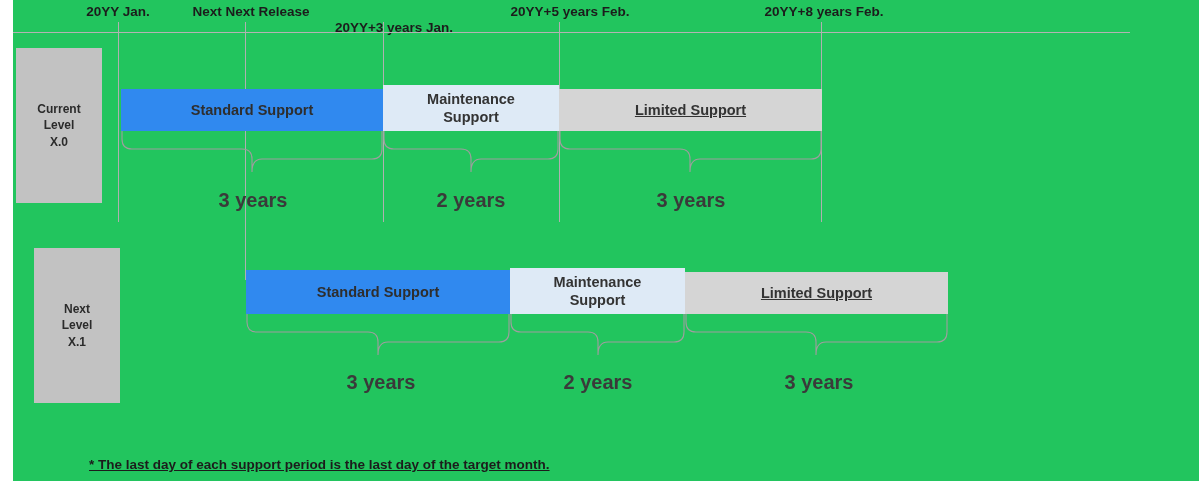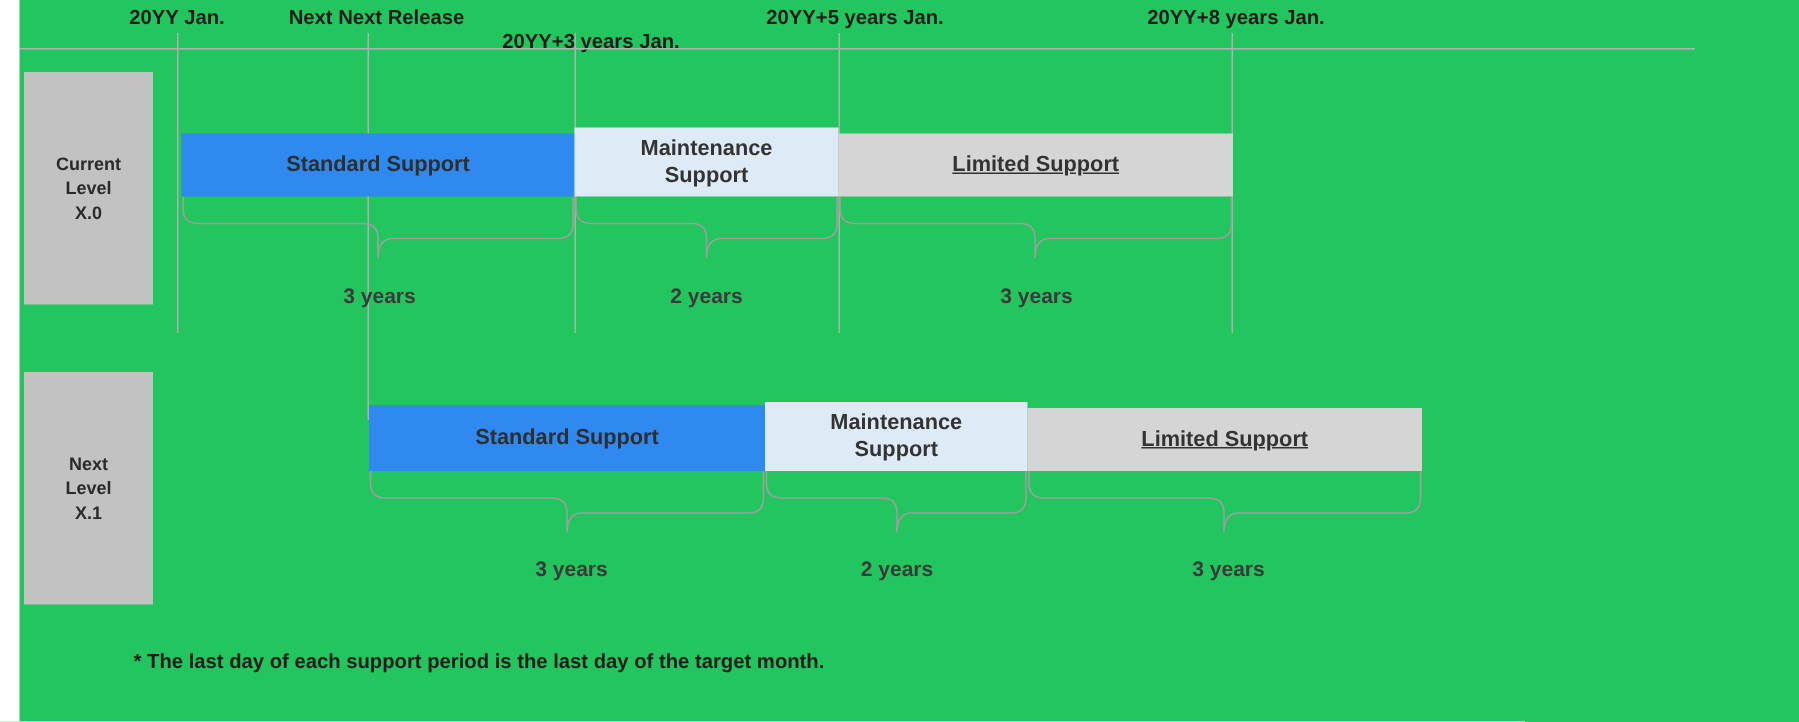--- a/index.html
+++ b/index.html
@@ -78,21 +78,21 @@
   .bar.maintenance{ background: #deeaf6; color: #333333; }
   .bar.limited    { background: #d5d5d5; color: #333333; text-decoration: underline; }
 
   
   .brace {
     position: absolute;
   }
   .brace svg { display: block; }
   .duration-label {
     position: absolute;
-    font-size: 14px;
+    font-size: 20px;
     font-weight: 700;
     color: #3a3a3a;
     white-space: nowrap;
     transform: translateX(-50%);
     line-height: 1;
   }
 
   
   .footnote {
     position: absolute;
@@ -104,22 +104,22 @@
   }
 </style>
 </head>
 <body>
 
 <div id="canvas">
 
   <div class="axis-label" style="left:105px; top:5px;">20YY Jan.</div>
   <div class="axis-label" style="left:238px; top:5px;">Next Next Release</div>
   <div class="axis-label" style="left:381px; top:21px;">20YY+3 years Jan.</div>
-  <div class="axis-label" style="left:557px; top:5px;">20YY+5 years Jan.</div>
-  <div class="axis-label" style="left:811px; top:5px;">20YY+8 years Jan.</div>
+  <div class="axis-label" style="left:557px; top:5px;">20YY+5 years Feb.</div>
+  <div class="axis-label" style="left:811px; top:5px;">20YY+8 years Feb.</div>
 
   <div class="h-rule" style="left:0px; top:32px; width:1117px;"></div>
 
   <div class="v-line" style="left:105px; top:22px; height:200px;"></div>
   <div class="v-line" style="left:232px; top:22px; height:258px;"></div>
   <div class="v-line" style="left:370px; top:22px; height:200px;"></div>
   <div class="v-line" style="left:546px; top:22px; height:200px;"></div>
   <div class="v-line" style="left:808px; top:22px; height:200px;"></div>
 
   <div class="row-label" style="left:3px; top:48px; width:86px; height:155px;">Current
@@ -147,21 +147,21 @@
     <svg width="263" height="42" viewBox="0 0 263 42">
       <path d="M1,0 L1,8 Q1,18 11,18 L121,18 Q131,18 131,28 L131,41
                Q131,28 141,28 L252,28 Q262,28 262,18 L262,8 L262,0" fill="none" stroke="#9e9e9e" stroke-width="1.1"></path>
     </svg>
   </div>
 
   <div class="duration-label" style="left:240px; top:190px;">3 years</div>
   <div class="duration-label" style="left:458px; top:190px;">2 years</div>
   <div class="duration-label" style="left:678px; top:190px;">3 years</div>
 
-  <div class="row-label" style="left:3px; top:248px; width:86px; height:155px;">Next
+  <div class="row-label" style="left:21px; top:248px; width:86px; height:155px;">Next
 Level
 X.1</div>
 
   <div class="bar standard" style="left:233px; top:270px; width:264px; height:44px;">Standard Support</div>
   <div class="bar maintenance" style="left:497px; top:268px; width:175px; height:46px;">Maintenance
 Support</div>
   <div class="bar limited" style="left:672px; top:272px; width:263px; height:42px;">Limited Support</div>
 
   <div class="brace" style="left:233px; top:314px;">
     <svg width="264" height="42" viewBox="0 0 264 42">
@@ -179,15 +179,15 @@
     <svg width="263" height="42" viewBox="0 0 263 42">
       <path d="M1,0 L1,8 Q1,18 11,18 L121,18 Q131,18 131,28 L131,41
                Q131,28 141,28 L252,28 Q262,28 262,18 L262,8 L262,0" fill="none" stroke="#9e9e9e" stroke-width="1.1"></path>
     </svg>
   </div>
 
   <div class="duration-label" style="left:368px; top:372px;">3 years</div>
   <div class="duration-label" style="left:585px; top:372px;">2 years</div>
   <div class="duration-label" style="left:806px; top:372px;">3 years</div>
 
-  <div class="footnote" style="left:76px; top:434px;">* The last day of each support period is the last day of the target month.</div>
+  <div class="footnote" style="left:76px; top:458px;text-decoration:underline;">* The last day of each support period is the last day of the target month.</div>
 
 </div>
 
 </body></html>

